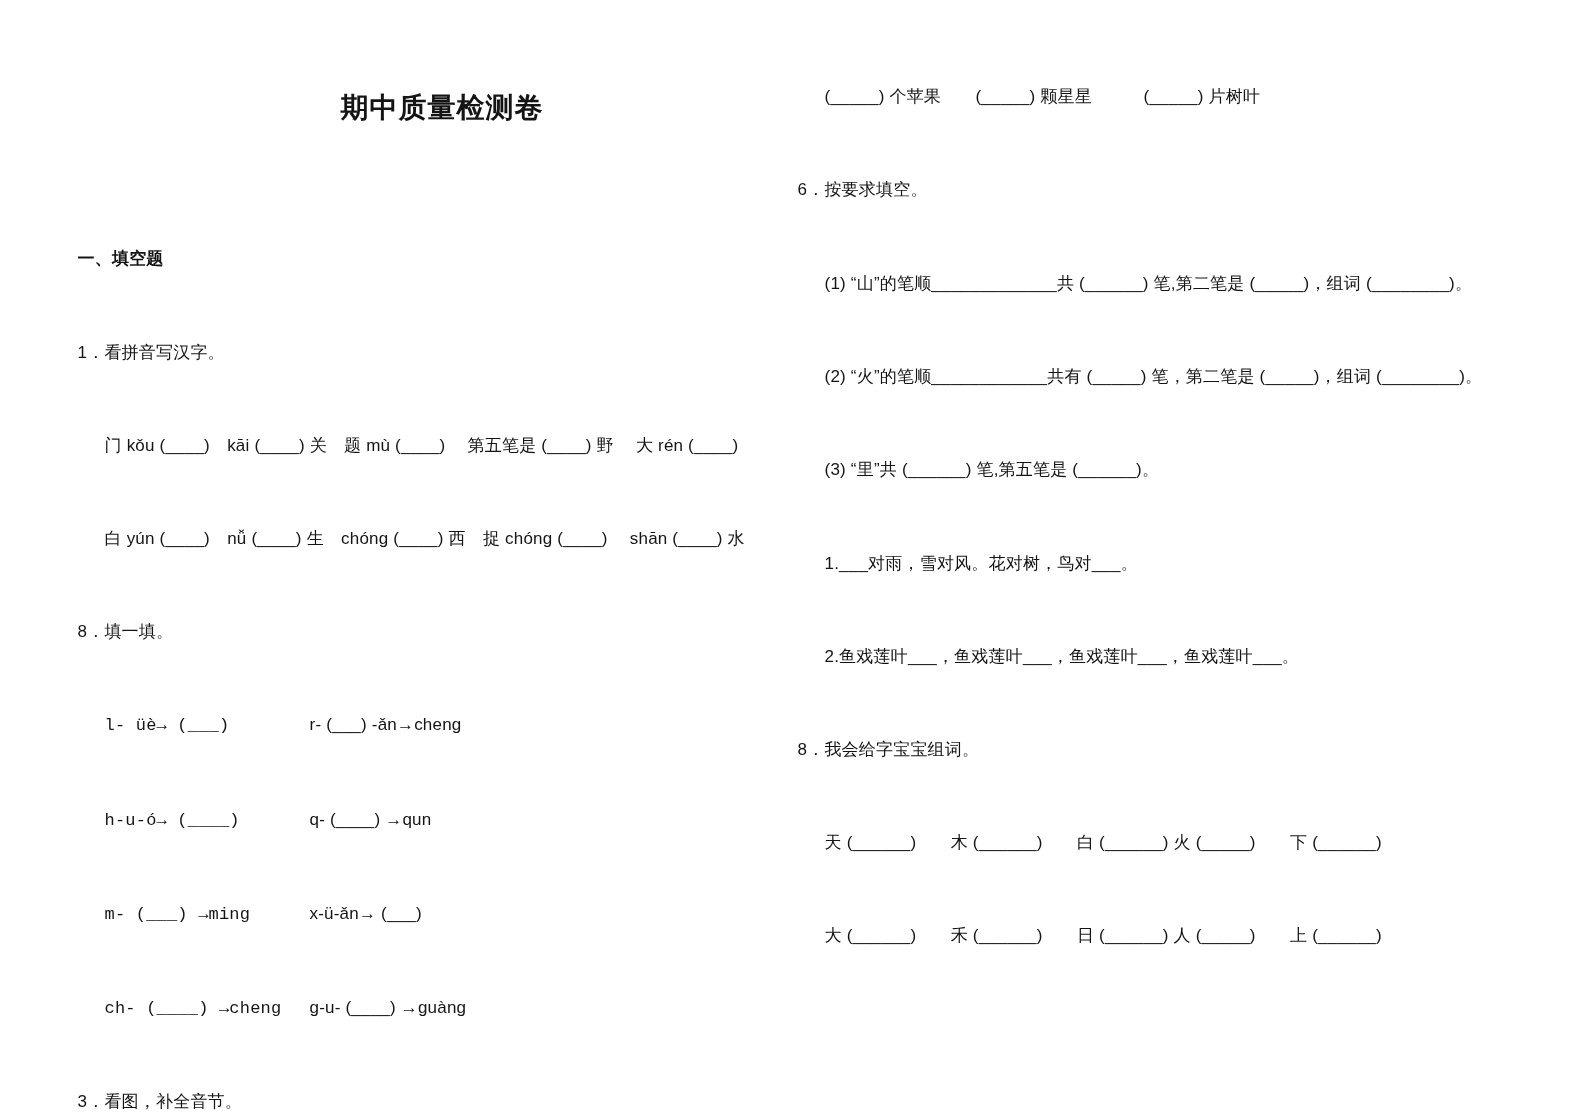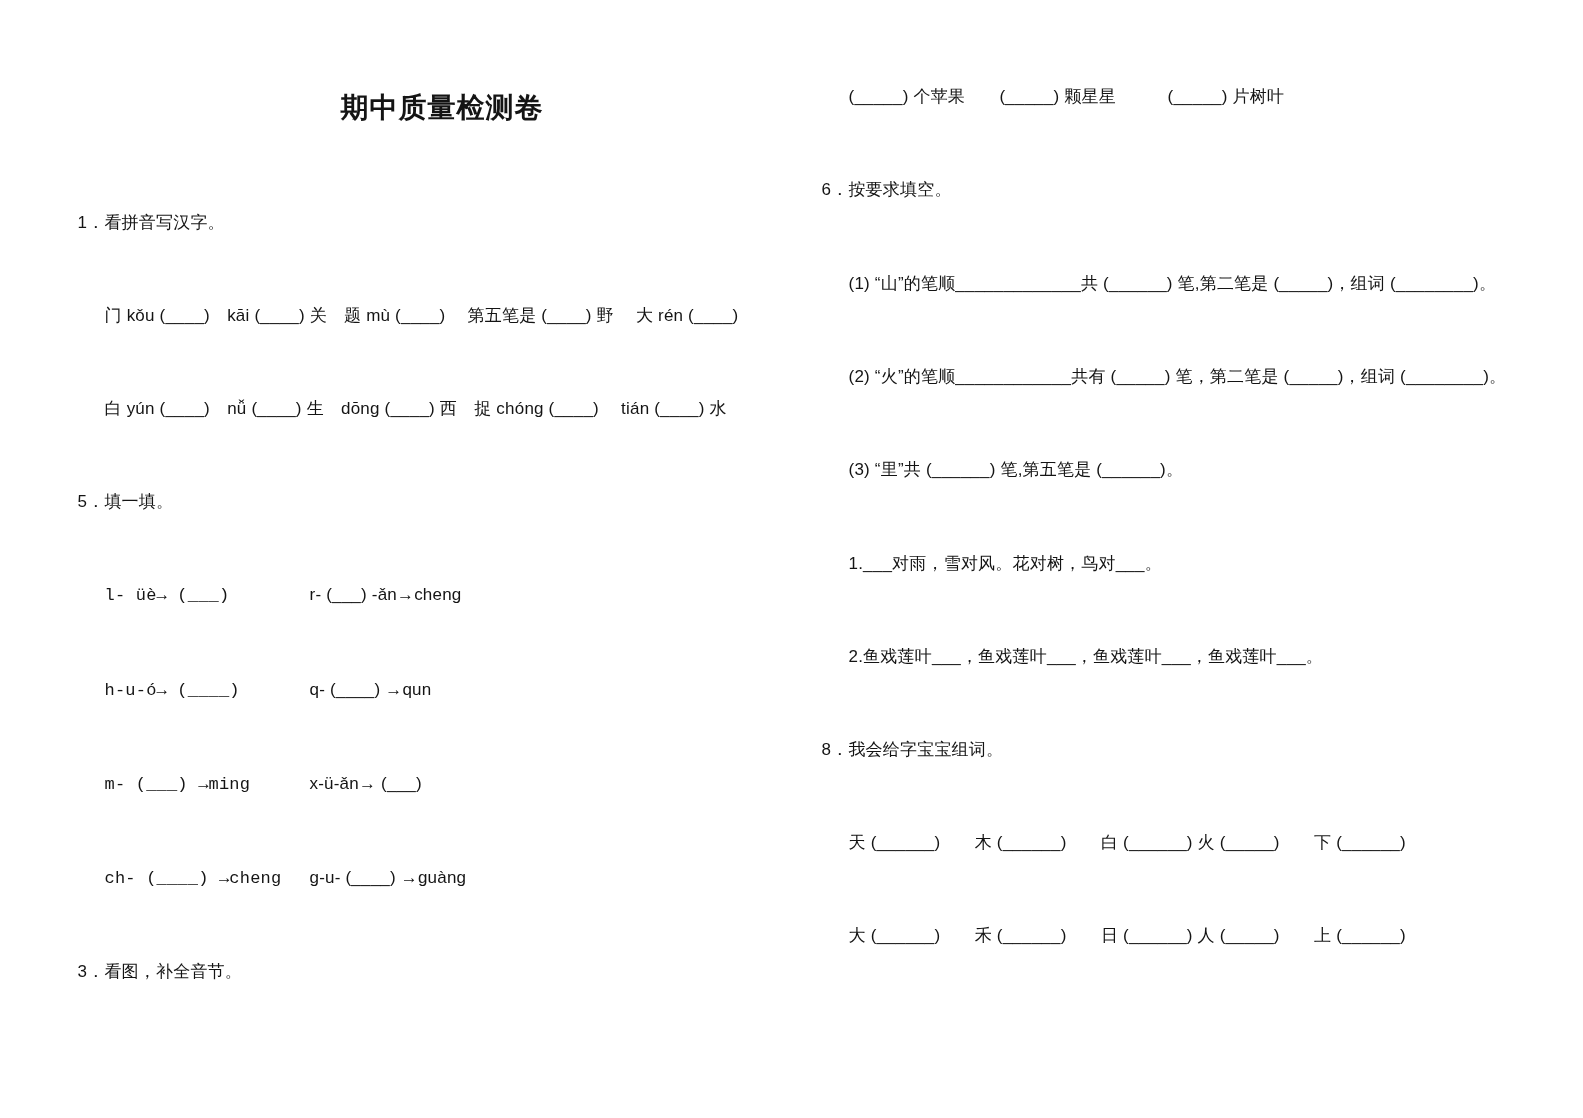--- a/index.html
+++ b/index.html
@@ -5,21 +5,21 @@
   html,body { margin:0; padding:0; }
   body {
     width:1583px; height:1118px;
     background:#ffffff;
     font-family:"Liberation Sans","DejaVu Sans",sans-serif;
     color:#141414;
   }
   .page { position:relative; width:1583px; height:1118px; overflow:hidden; background:#fff;border-radius:28px; }
   .col { position:absolute; top:0; }
   .col-left  { left:48px;  width:740px; }
-  .col-right { left:792px; width:775px; }
+  .col-right { left:768px; width:775px; }
   .line { font-size:17px; line-height:26px; white-space:pre; letter-spacing:0.2px; }
   .indent { padding-left:27px; }
   .bold { font-weight:bold; }
   .title {
     text-align:center;
     font-size:28px; line-height:40px;
     font-weight:bold;
     font-family:"Liberation Serif","DejaVu Serif",serif;
     letter-spacing:1px;
   }
@@ -29,33 +29,36 @@
 </head>
 <body>
 
 <div class="page">
 
   <div class="col col-left">
     <div class="line title" style="margin-top:48px">
       <span>期中质量检测卷</span>
     </div>
 
+    <div class="line bold" style="margin-top:52px">
+      <span>一、填空题</span>
+    </div>
 
     <div class="line" style="margin-top:16px">
       <span>1．看拼音写汉字。</span>
     </div>
     <div class="line indent" style="margin-top:15px">
       <span>门 kǒu (____)　kāi (____) 关　题 mù (____)　 第五笔是 (____) 野　 大 rén (____)</span>
     </div>
     <div class="line indent" style="margin-top:15px">
-      <span>白 yún (____)　nǚ (____) 生　dōng (____) 西　捉 chóng (____)　 tián (____) 水</span>
+      <span>白 yún (____)　nǚ (____) 生　chóng (____) 西　捉 chóng (____)　 shān (____) 水</span>
     </div>
 
     <div class="line" style="margin-top:15px">
-      <span>5．填一填。</span>
+      <span>8．填一填。</span>
     </div>
     <div class="line indent" style="margin-top:15px">
       <span class="seg w205">l- üè→ (___)</span><span class="seg">r- (___) -ǎn→cheng</span>
     </div>
     <div class="line indent" style="margin-top:16px">
       <span class="seg w205">h-u-ó→ (____)</span><span class="seg">q- (____) →qun</span>
     </div>
     <div class="line indent" style="margin-top:15px">
       <span class="seg w205">m- (___) →ming</span><span class="seg">x-ü-ǎn→ (___)</span>
     </div>

